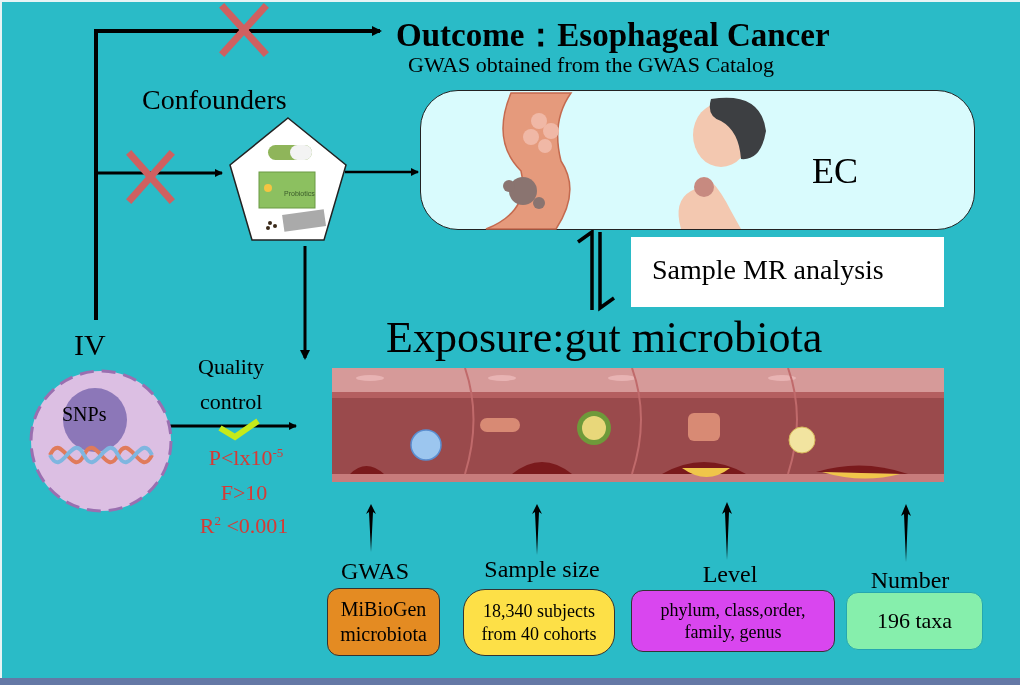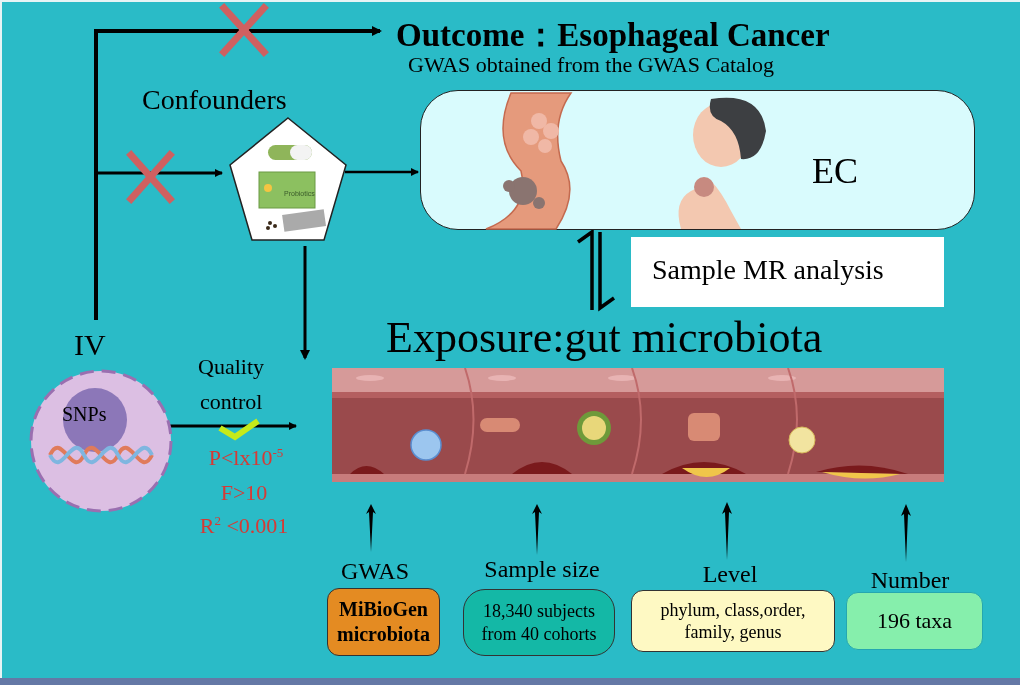--- a/index.html
+++ b/index.html
@@ -16,23 +16,23 @@
   .reverse-box{left:631px;top:237px;width:313px;height:70px;background:#fff;}
   .reverse-label{left:652px;top:254px;font-size:28px;white-space:nowrap;}
   .exposure{left:386px;top:312px;font-size:44px;white-space:nowrap;}
   .iv{left:74px;top:328px;font-size:30px;}
   .qc1{left:198px;top:354px;font-size:22px;}
   .qc2{left:200px;top:389px;font-size:22px;}
   .qc-red{color:#d63a35;font-size:22px;text-align:center;width:140px;}
   .snps{left:62px;top:403px;font-size:20px;}
   .lbl{font-size:24px;white-space:nowrap;text-align:center;}
   .box{box-sizing:border-box;border:1.5px solid #333;display:flex;align-items:center;justify-content:center;text-align:center;line-height:1.25;}
-  .b1{left:327px;top:588px;width:113px;height:68px;background:#e48b22;border-radius:12px;font-size:20px;font-weight:bold;}
-  .b2{left:463px;top:589px;width:152px;height:67px;background:#14b8a6;border-radius:22px;font-size:18px;}
-  .b3{left:631px;top:590px;width:204px;height:62px;background:#fef9c3;border-radius:12px;font-size:18px;}
+  .b1{left:327px;top:588px;width:113px;height:68px;background:#e48b22;border-radius:12px;font-size:20px;}
+  .b2{left:463px;top:589px;width:152px;height:67px;background:#fde047;border-radius:22px;font-size:18px;}
+  .b3{left:631px;top:590px;width:204px;height:62px;background:#d946ef;border-radius:12px;font-size:18px;}
   .b4{left:846px;top:592px;width:137px;height:58px;background:#86efac;border-color:#25a7b0;border-radius:12px;font-size:22px;}
 </style>
 </head>
 <body>
 
 <div class="canvas"></div>
 
 <svg class="lines" width="1020" height="685">
   <defs>
     <marker id="ah" markerWidth="10" markerHeight="10" refX="8" refY="5" orient="auto" markerUnits="userSpaceOnUse">

